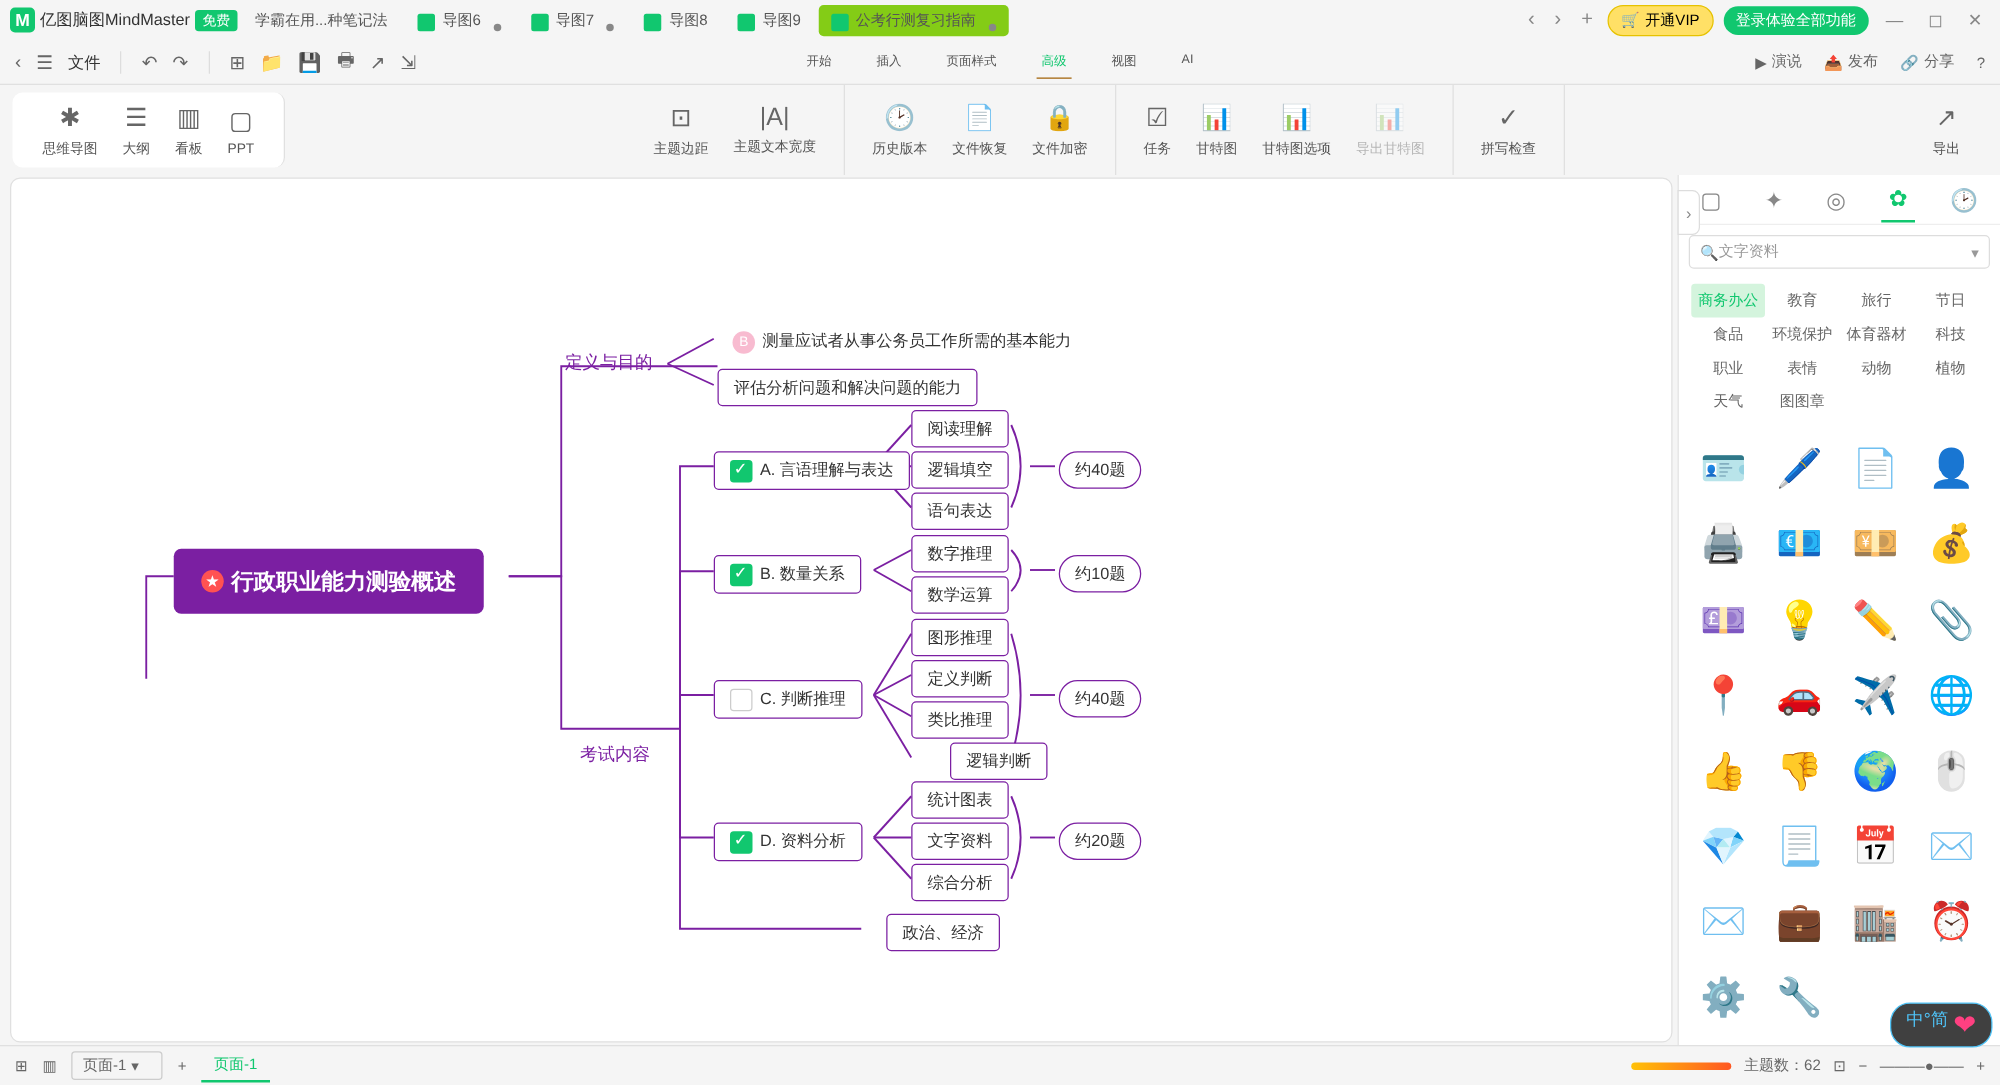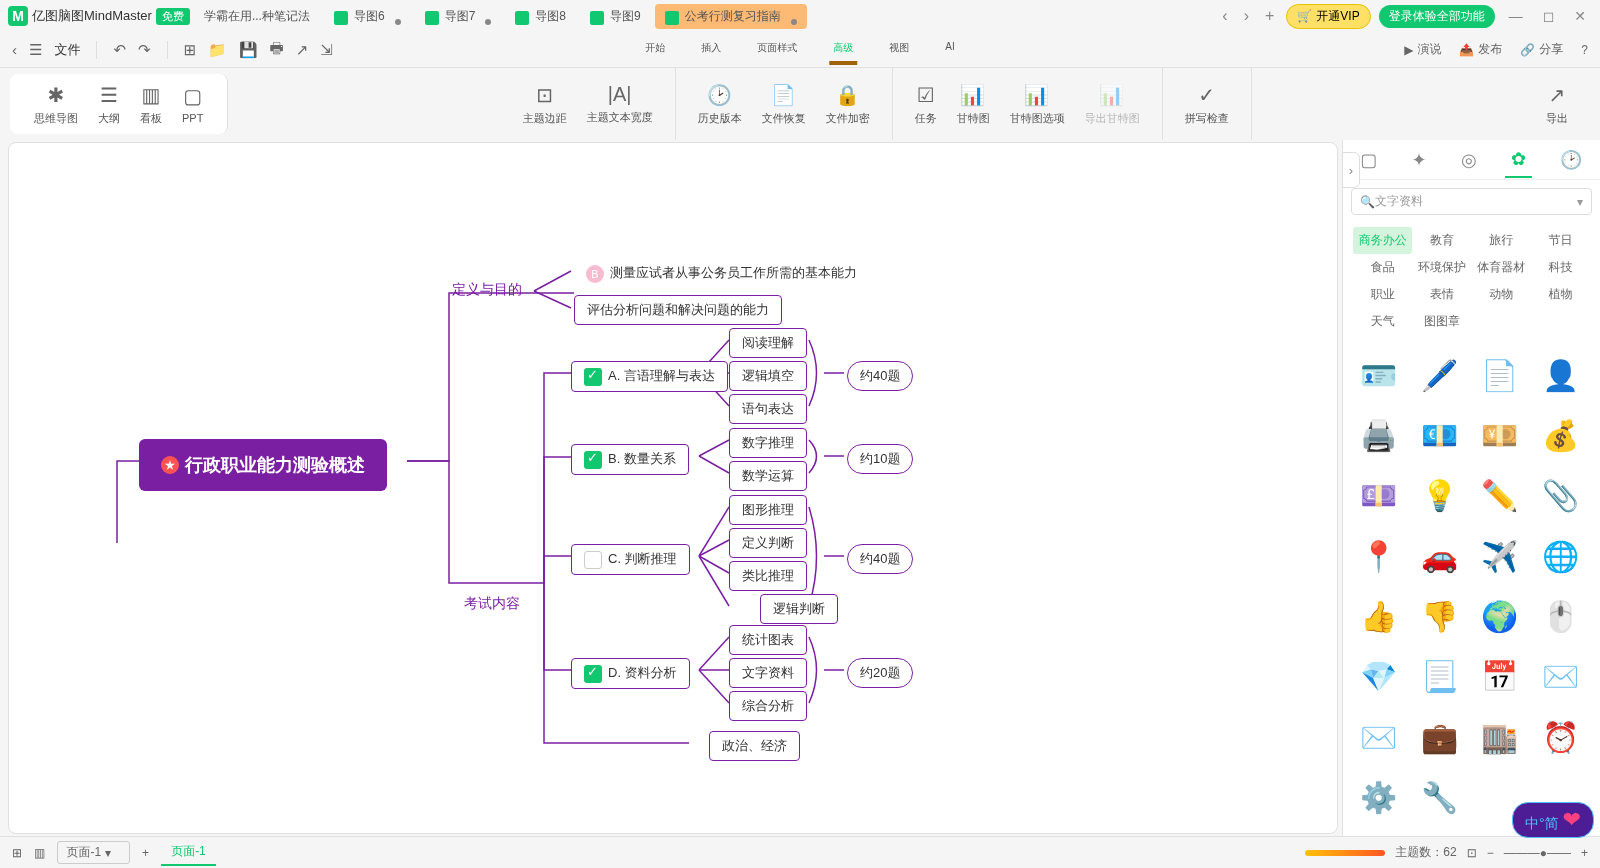--- a/index.html
+++ b/index.html
@@ -2,35 +2,35 @@
 <html><head>
 <meta charset="utf-8">
 <style>
 *{box-sizing:border-box;margin:0;padding:0;font-family:"Microsoft YaHei",sans-serif;}
 body{width:1600px;height:868px;background:#f5f5f5;overflow:hidden;position:relative;font-size:13px;}
 .titlebar{height:32px;background:#f5f5f5;display:flex;align-items:center;padding:0 8px;gap:4px;}
 .logo{width:20px;height:20px;background:#11c76f;border-radius:4px;color:#fff;display:flex;align-items:center;justify-content:center;font-weight:bold;font-size:14px;}
 .app-name{font-size:13px;color:#333;}
 .free-badge{background:#11c76f;color:#fff;font-size:11px;padding:1px 6px;border-radius:3px;}
 .tab{display:flex;align-items:flex-end;gap:6px;padding:4px 10px;border-radius:4px;font-size:12px;color:#555;cursor:pointer;}
-.tab.active{background:#fdba74;}
+.tab.active{background:#84cc16;}
 .tab-ico{width:14px;height:14px;background:#11c76f;border-radius:2px;display:inline-block;}
 .tab-dot{width:6px;height:6px;background:#888;border-radius:50%;margin-left:4px;}
 .titlebar-right{margin-left:auto;display:flex;align-items:center;gap:8px;}
 .nav-btn{color:#888;font-size:16px;cursor:pointer;padding:0 4px;}
 .vip-btn{background:#ffe066;border:1px solid #e6c200;border-radius:14px;padding:3px 10px;font-size:12px;display:flex;align-items:center;gap:4px;cursor:pointer;}
 .login-btn{background:#11c76f;color:#fff;border-radius:14px;padding:3px 10px;font-size:12px;cursor:pointer;}
 .win-btn{color:#888;font-size:14px;padding:0 6px;cursor:pointer;}
 .menubar{height:36px;background:#f5f5f5;display:flex;align-items:center;padding:0 12px;gap:12px;border-bottom:1px solid #e0e0e0;}
 .menu-ico{color:#666;font-size:15px;cursor:pointer;}
 .menu-file{font-size:13px;color:#333;cursor:pointer;}
 .menu-sep{width:1px;height:18px;background:#ddd;margin:0 4px;}
 .menu-tabs{position:absolute;left:50%;transform:translateX(-50%);display:flex;gap:28px;}
 .menu-tab{font-size:10px;color:#555;cursor:pointer;padding:6px 4px;}
-.menu-tab.active{color:#11c76f;border-bottom:4px solid #a16207;}
+.menu-tab.active{color:#11c76f;border-bottom:1px solid #a16207;}
 .menu-right{margin-left:auto;display:flex;gap:18px;align-items:center;font-size:12px;color:#666;}
 .menu-right span{cursor:pointer;display:flex;align-items:center;gap:4px;}
 .ribbon{height:72px;background:#f5f5f5;display:flex;align-items:center;padding:0 6px;gap:0;}
 .ribbon-group{display:flex;gap:4px;padding:0 14px;border-right:1px solid #e0e0e0;height:100%;align-items:center;}
 .ribbon-group.first{background:#fff;border-radius:8px;margin:4px;padding:6px 16px;height:60px;}
 .ribbon-btn{display:flex;flex-direction:column;align-items:center;gap:4px;font-size:11px;color:#555;cursor:pointer;padding:4px 8px;}
 .ribbon-btn .ico{font-size:20px;color:#666;}
 .ribbon-btn.disabled{opacity:.4;}
 .ribbon-export{margin-left:auto;padding:0 18px;}
 .workspace{position:absolute;top:140px;left:0;right:0;bottom:32px;display:flex;}
@@ -57,21 +57,21 @@
 .side-cat{font-size:12px;color:#666;padding:5px 0;cursor:pointer;width:25%;text-align:center;}
 .side-cat.active{background:#d4f4dd;color:#11c76f;border-radius:3px;}
 .clip-grid{display:grid;grid-template-columns:repeat(4,1fr);gap:14px;padding:14px;overflow-y:auto;flex:1;}
 .clip{width:44px;height:44px;display:flex;align-items:center;justify-content:center;font-size:30px;cursor:pointer;}
 .collapse-handle{position:absolute;left:-1px;top:12px;width:18px;height:36px;background:#fff;border:1px solid #ddd;border-radius:0 6px 6px 0;display:flex;align-items:center;justify-content:center;color:#888;cursor:pointer;}
 .statusbar{position:absolute;bottom:0;left:0;right:0;height:32px;background:#f5f5f5;border-top:1px solid #e0e0e0;display:flex;align-items:center;padding:0 12px;font-size:12px;color:#666;gap:12px;}
 .page-sel{border:1px solid #ccc;padding:2px 18px 2px 8px;border-radius:3px;display:flex;align-items:center;gap:4px;}
 .page-tab{color:#11c76f;border-bottom:2px solid #11c76f;padding:4px 10px;}
 .status-right{margin-left:auto;display:flex;align-items:center;gap:10px;}
 .prog{width:80px;height:6px;background:linear-gradient(to right,#ffc107,#ff5722);border-radius:3px;}
-.ime-badge{position:absolute;right:6px;bottom:30px;background:#4c1d95;border:1px solid #4fc3f7;border-radius:16px;padding:4px 12px;font-size:14px;color:#4fc3f7;display:flex;align-items:flex-end;gap:4px;}
+.ime-badge{position:absolute;right:6px;bottom:30px;background:#404040;border:1px solid #4fc3f7;border-radius:16px;padding:4px 12px;font-size:14px;color:#4fc3f7;display:flex;align-items:flex-start;gap:4px;}
 .ime-heart{color:#ff4081;font-size:22px;}
 </style>
 </head>
 <body>
 
 <div class="titlebar">
  <span class="logo">M</span>
  <span class="app-name">亿图脑图MindMaster</span>
  <span class="free-badge">免费</span>
  <span class="tab">

